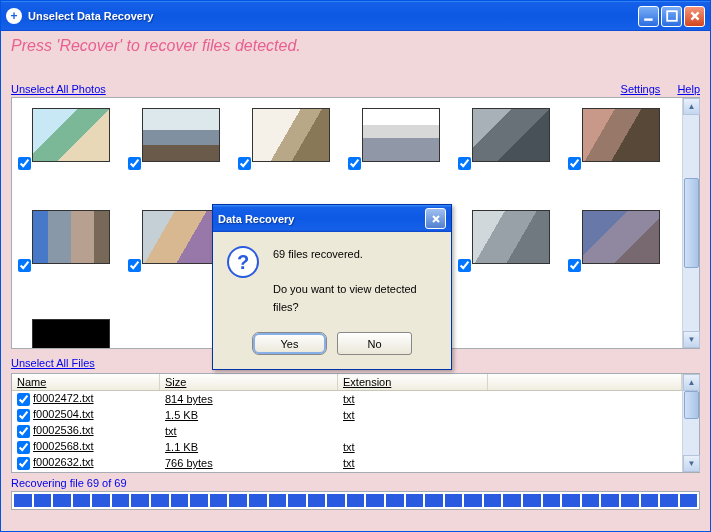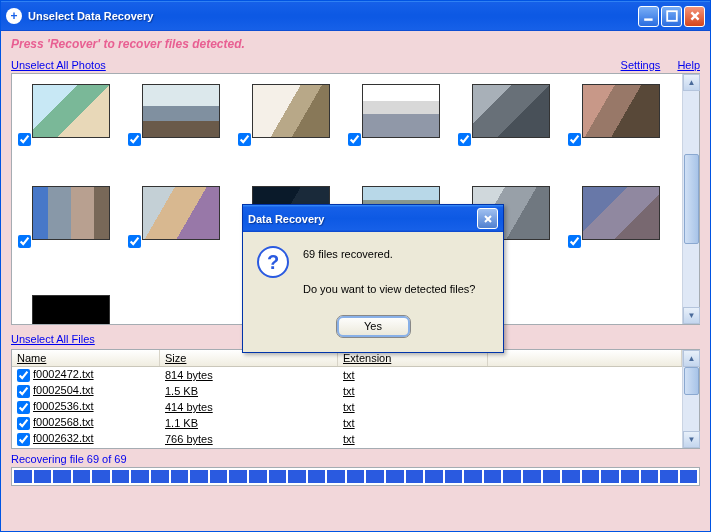--- a/index.html
+++ b/index.html
@@ -10,21 +10,21 @@
 .titlebar { height: 30px; background: linear-gradient(to bottom, #3b91f9 0%, #1660e8 5%, #0d59e4 45%, #0d59e4 55%, #1660e8 95%, #0a44c8 100%); display: flex; align-items: center; padding: 0 5px; color: #fff; font-weight: bold; font-size: 13px; }
 .titlebar .app-icon { width: 16px; height: 16px; background: #fff; border-radius: 50%; margin-right: 6px; display: flex; align-items: center; justify-content: center; color: #1660e8; font-weight: bold; font-size: 12px; }
 .titlebar .title-text { flex: 1; text-shadow: 1px 1px 1px #0a3a9a; }
 .titlebar .tbtn { width: 21px; height: 21px; margin-left: 2px; border: 1px solid #fff; border-radius: 3px; display: flex; align-items: center; justify-content: center; cursor: pointer; font-weight: bold; }
 .titlebar .tbtn.min, .titlebar .tbtn.max { background: linear-gradient(to bottom, #79aef6, #2a6de0); }
 .titlebar .tbtn.close { background: linear-gradient(to bottom, #f5957a, #d4451c); }
 .titlebar .tbtn svg { width: 12px; height: 12px; }
 
 .content { flex: 1; padding: 6px 10px 8px 10px; display: flex; flex-direction: column; position: relative; }
 
-.prompt { color: #e85f92; font-style: italic; font-weight: bold; font-size: 12px; margin-bottom: 0; }
+.prompt { color: #e85f92; font-style: italic; font-weight: normal; font-size: 16px; margin-bottom: 20px; }
 
 .linkrow { display: flex; justify-content: space-between; margin-bottom: 2px; margin-top: 8px; }
 .linkrow a { color: #0000ee; text-decoration: underline; cursor: pointer; }
 .linkrow .rightlinks a { margin-left: 14px; }
 
 .photo-panel { background: #fff; border: 1px solid #a5acb2; height: 252px; position: relative; display: flex; }
 .photo-scroll { flex: 1; padding: 8px 4px; overflow: hidden; }
 .photo-grid { display: flex; flex-wrap: wrap; }
 .photo-item { width: 106px; height: 70px; margin: 2px 2px 30px 2px; position: relative; }
 .thumb { position: absolute; left: 14px; top: 0; width: 78px; height: 54px; border: 1px solid #333; background: #888; }
@@ -53,21 +53,21 @@
 .fhdr .col { border-right: 1px solid #d8d4c8; padding: 2px 5px; }
 .c1 { width: 148px; } .c2 { width: 178px; } .c3 { width: 150px; } .c4 { flex: 1; }
 .frow { display: flex; height: 16px; align-items: center; padding: 0 2px; }
 .frow .col { padding: 0 3px; }
 .frow input[type=checkbox] { width: 13px; height: 13px; margin-right: 3px; vertical-align: middle; }
 
 .status { color: #0000ee; margin-top: 4px; }
 .progress { height: 19px; border: 1px solid #a5acb2; background: #fff; margin-top: 2px; padding: 2px; display: flex; gap: 2px; }
 .progress .seg { flex: 1; background: #2a5ae0; }
 
-.dialog { position: absolute; left: 241px; top: 173px; width: 262px; border: 1px solid #0033aa; background: #ece9d8; box-shadow: 2px 2px 4px rgba(0,0,0,0.3); z-index: 100; }
+.dialog { position: absolute; left: 211px; top: 173px; width: 240px; border: 1px solid #0033aa; background: #ece9d8; box-shadow: 2px 2px 4px rgba(0,0,0,0.3); z-index: 100; }
 .dialog .dtitle { height: 27px; background: linear-gradient(to bottom, #3b91f9 0%, #1660e8 8%, #0d59e4 50%, #1660e8 92%, #0a44c8 100%); color: #fff; font-weight: bold; display: flex; align-items: center; padding: 0 5px; font-size: 13px; text-shadow: 1px 1px 1px #0a3a9a; }
 .dialog .dtitle .dtext { flex: 1; }
 .dialog .dclose { width: 21px; height: 21px; background: linear-gradient(to bottom, #a0c0f0, #5080d0); border: 1px solid #fff; border-radius: 3px; display: flex; align-items: center; justify-content: center; cursor: pointer; }
 .dialog .dbody { padding: 14px 14px 10px 14px; display: flex; }
 .dialog .dicon { width: 32px; height: 32px; border-radius: 50%; border: 2px solid #2a5ae0; background: #fff; color: #2a5ae0; font-weight: bold; font-size: 20px; display: flex; align-items: center; justify-content: center; margin-right: 14px; flex-shrink: 0; }
 .dialog .dmsg { line-height: 1.6; }
 .dialog .dbtns { display: flex; justify-content: center; gap: 10px; padding: 6px 0 14px 0; }
 .dialog .dbtn { width: 75px; height: 23px; background: linear-gradient(to bottom, #fff, #eae7d8); border: 1px solid #888; border-radius: 3px; cursor: pointer; }
 .dialog .dbtn.primary { box-shadow: 0 0 0 2px #88b0e8 inset; border-radius: 7px; }
 </style>
@@ -185,21 +185,20 @@
             <div class="col c2">814 bytes</div>
             <div class="col c3">txt</div>
           </div>
         <div class="frow">
             <div class="col c1"><input type="checkbox" checked="" style=""><span>f0002504.txt</span></div>
             <div class="col c2">1.5 KB</div>
             <div class="col c3">txt</div>
           </div>
         <div class="frow">
             <div class="col c1"><input type="checkbox" checked="" style=""><span>f0002536.txt</span></div>
-            <div class="col c2">414 bytes</div>
             <div class="col c3">txt</div>
           </div>
         <div class="frow">
             <div class="col c1"><input type="checkbox" checked="" style=""><span>f0002568.txt</span></div>
             <div class="col c2">1.1 KB</div>
             <div class="col c3">txt</div>
           </div>
         <div class="frow">
             <div class="col c1"><input type="checkbox" checked="" style=""><span>f0002632.txt</span></div>
             <div class="col c2">766 bytes</div>
@@ -264,17 +263,18 @@
       <div class="dbody">
         <div class="dicon">?</div>
         <div class="dmsg">
           <div>69 files recovered.</div>
           <br>
           <div>Do you want to view detected files?</div>
         </div>
       </div>
       <div class="dbtns">
         <button class="dbtn primary">Yes</button>
+        <button class="dbtn">No</button>
       </div>
     </div>
 
   </div>
 </div>
 
 </body></html>

